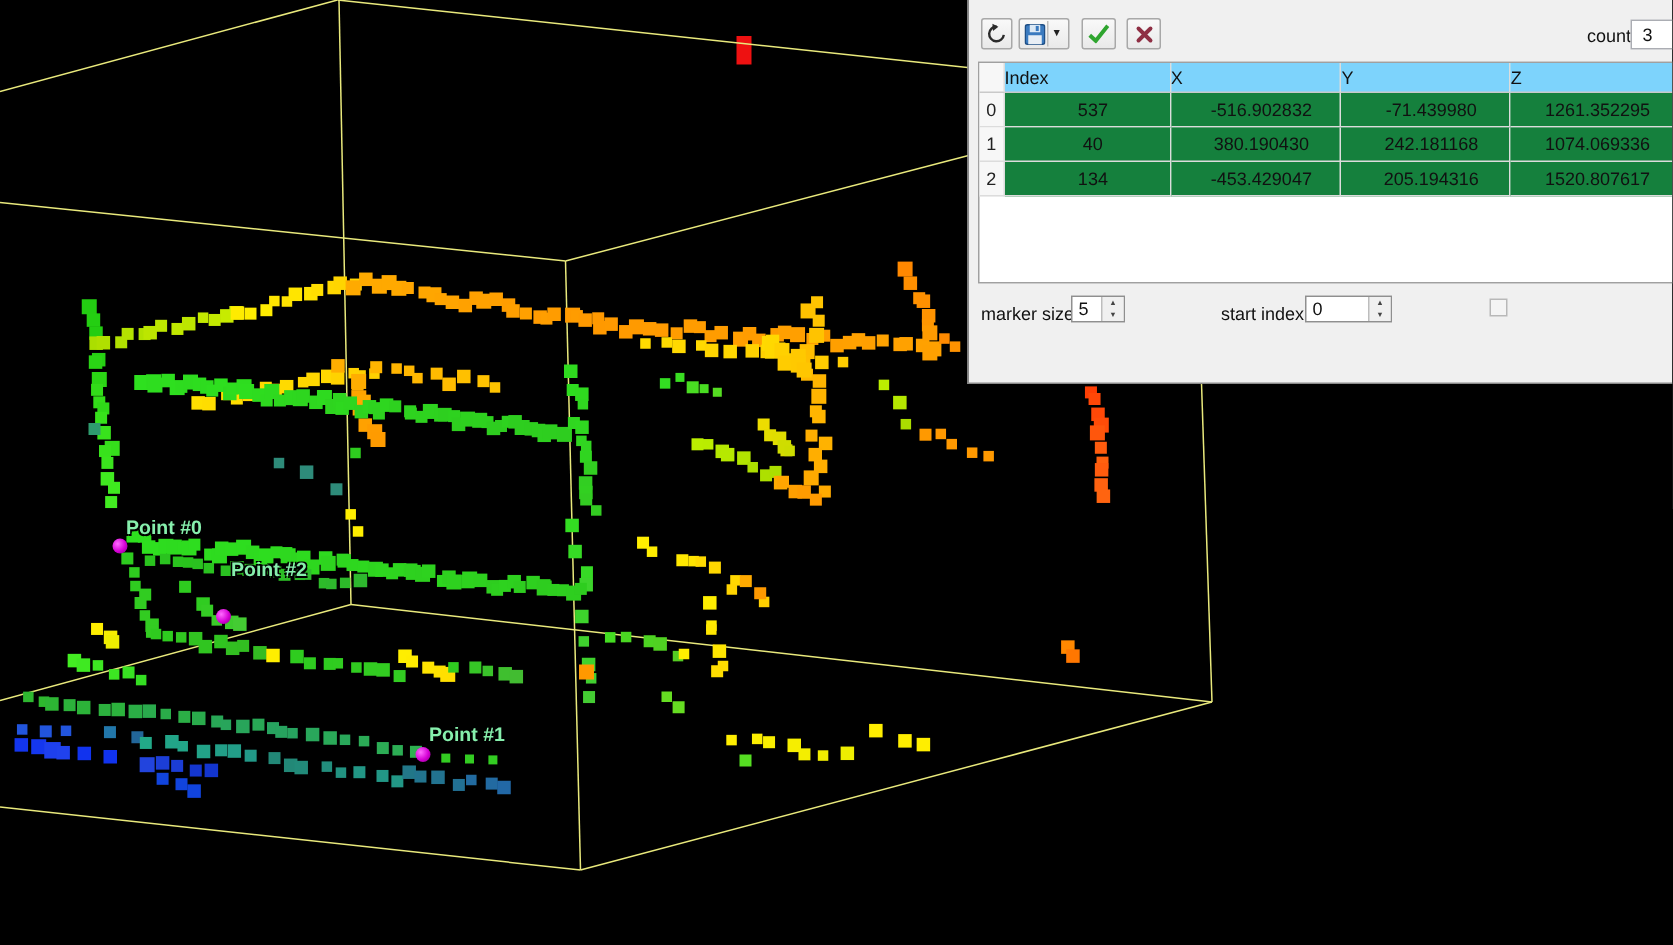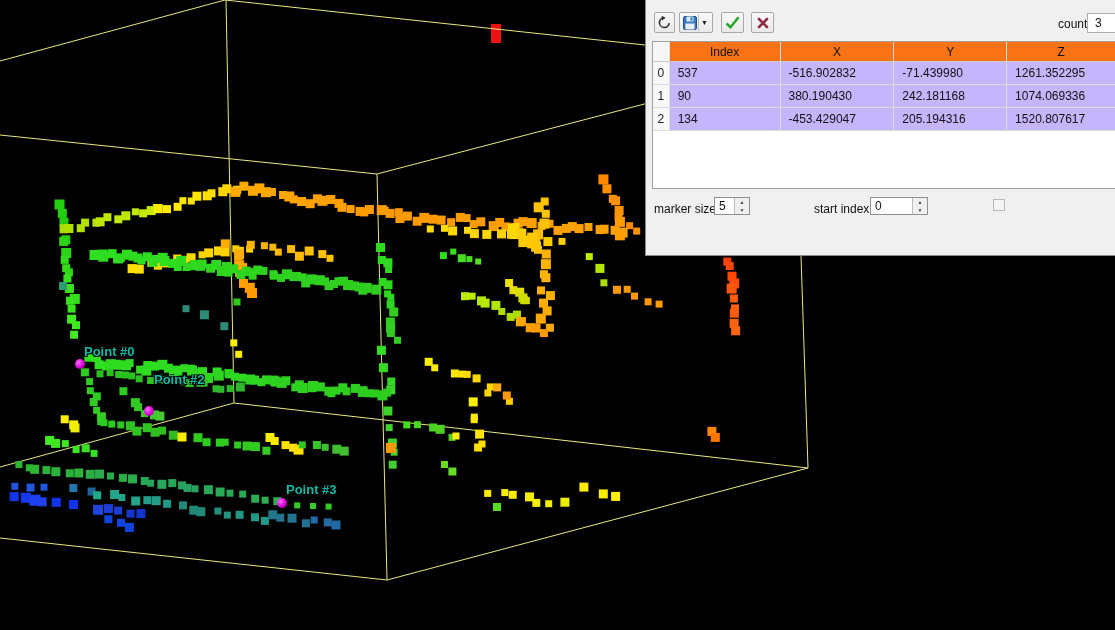--- a/index.html
+++ b/index.html
@@ -1,19 +1,19 @@
 <!DOCTYPE html>
 <html><head>
 <meta charset="utf-8">
 <style>
   html,body{margin:0;padding:0;background:#222;}
   #screen{position:relative;width:1115px;height:630px;background:#000;overflow:hidden;
           font-family:"Liberation Sans","DejaVu Sans",sans-serif;}
   #wire-svg,#cloud-svg{position:absolute;left:0;top:0;}
-  .pick-label{position:absolute;color:#14b8a6;font-weight:bold;font-size:13px;white-space:nowrap;
+  .pick-label{position:absolute;color:#86efac;font-weight:bold;font-size:13px;white-space:nowrap;
       text-shadow:-1px -1px 0 #000,1px -1px 0 #000,-1px 1px 0 #000,1px 1px 0 #000;}
   .pick-marker{position:absolute;width:10px;height:10px;border-radius:50%;
       background:radial-gradient(circle at 35% 35%, #ff6bff, #d400d4 55%, #7d007d);}
   
   #panel{position:absolute;left:645px;top:0;width:470px;height:256px;background:#f0f0f0;
          border-left:1px solid #8a8a8a;border-bottom:1px solid #8a8a8a;overflow:hidden;
          box-sizing:border-box;font-size:12px;color:#111;}
   .tbtn{position:absolute;top:12px;height:21px;background:linear-gradient(#f9f9f9,#e9e9e9);
         border:1px solid #a8a8a8;border-radius:2px;box-sizing:border-box;
         display:flex;align-items:center;justify-content:center;cursor:default;}
@@ -22,23 +22,23 @@
   .drop-arrow{font-size:7px;color:#222;width:10px;text-align:center;}
   .count-label{position:absolute;left:412px;top:17px;color:#111;}
   .count-box{position:absolute;left:441px;top:13px;width:34px;height:20px;background:#fff;
              border:1px solid #abadb3;box-sizing:border-box;line-height:18px;padding-left:7px;}
   
   #ptable{position:absolute;left:6px;top:41px;width:464px;height:148px;background:#fff;
           border:1px solid #a0a0a0;box-sizing:border-box;}
   .trow{display:flex;}
   .tcell{box-sizing:border-box;border-right:1px solid #dcdcdc;border-bottom:1px solid #dcdcdc;
          overflow:hidden;white-space:nowrap;}
-  .thead .tcell{height:20px;line-height:20px;text-align:center;background:#f97316;
+  .thead .tcell{height:20px;line-height:20px;background:#7dd3fc;
                 border-bottom:1px solid #c9c9c9;}
-  .tdata .tcell{height:23px;line-height:23px;text-align:left;padding-left:8px;background:#c4b5fd;}
+  .tdata .tcell{height:23px;line-height:23px;text-align:center;padding-left:8px;background:#15803d;}
   .c-num{width:17px;padding-left:0 !important;text-align:center !important;background:#f7f7f7 !important;color:#222;}
   .c-index{width:113px;}
   .c-x{width:116px;}
   .c-y{width:115px;}
   .c-z{width:110px;border-right:none;}
   
   .ctl-label{position:absolute;top:202px;color:#111;}
   .ctl-label.disabled{color:#a6a6a6;}
   .spinbox{position:absolute;top:197px;height:18px;background:#fff;border:1px solid #8f8f8f;
            box-sizing:border-box;display:flex;}
@@ -611,21 +611,21 @@
         <rect x="731.1" y="326.3" width="9" height="9" fill="#ff6410"></rect>
         <rect x="707.4" y="426.9" width="9" height="9" fill="#ff8800"></rect>
         <rect x="710.8" y="432.9" width="9" height="9" fill="#ff7700"></rect>
       </svg>
     <div id="labels">
         <div class="pick-marker" style="left: 75px; top: 359px;"></div>
         <div class="pick-label" style="left: 84px; top: 344px;">Point #0</div>
         <div class="pick-marker" style="left: 144px; top: 406px;"></div>
         <div class="pick-label" style="left: 154px; top: 372px;">Point #2</div>
         <div class="pick-marker" style="left: 277px; top: 498px;"></div>
-        <div class="pick-label" style="left: 286px; top: 482px;">Point #3</div>
+        <div class="pick-label" style="left: 286px; top: 482px;">Point #1</div>
       </div>
   </div>
 
   <div id="panel">
 
     <div class="tbtn" style="left:8px;width:21px;">
       <svg width="15" height="15" viewBox="0 0 15 15">
         <path d="M12.2 8.2 A4.9 4.9 0 1 1 7.4 2.7" fill="none" stroke="#2b2b2b" stroke-width="1.6"></path>
         <path d="M4.6 0.8 L8.6 2.8 L5.0 5.6 Z" fill="#2b2b2b"></path>
       </svg>
@@ -664,21 +664,21 @@
       </div>
       <div class="trow tdata">
         <div class="tcell c-num">0</div>
         <div class="tcell c-index">537</div>
         <div class="tcell c-x">-516.902832</div>
         <div class="tcell c-y">-71.439980</div>
         <div class="tcell c-z">1261.352295</div>
       </div>
       <div class="trow tdata">
         <div class="tcell c-num">1</div>
-        <div class="tcell c-index">90</div>
+        <div class="tcell c-index">40</div>
         <div class="tcell c-x">380.190430</div>
         <div class="tcell c-y">242.181168</div>
         <div class="tcell c-z">1074.069336</div>
       </div>
       <div class="trow tdata">
         <div class="tcell c-num">2</div>
         <div class="tcell c-index">134</div>
         <div class="tcell c-x">-453.429047</div>
         <div class="tcell c-y">205.194316</div>
         <div class="tcell c-z">1520.807617</div>

